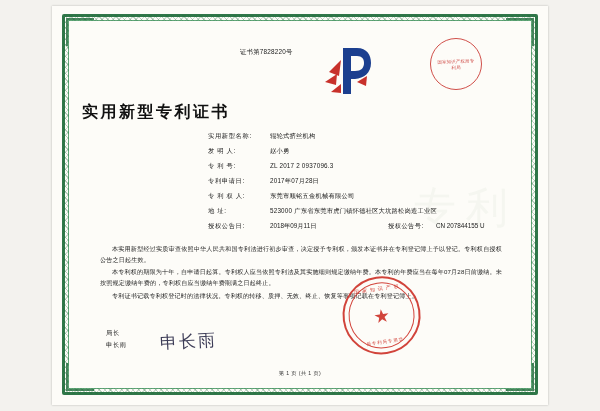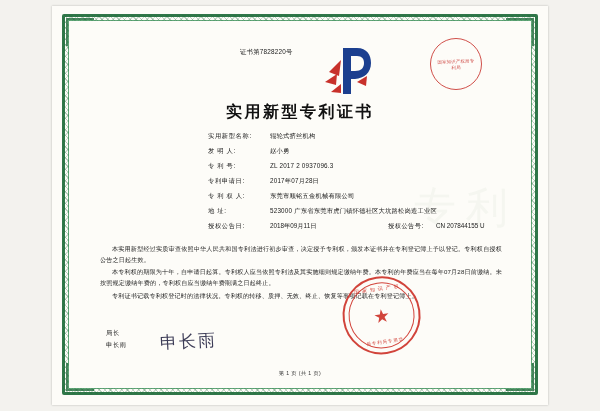--- a/index.html
+++ b/index.html
@@ -138,21 +138,20 @@
   .stamp-top .inner {
     width: 40px;
     transform: rotate(-2deg);
   }
 
   .title {
     position: absolute;
     left: 0;
     right: 0;
     top: 72px;
-    text-align: center;
     font-family: "Liberation Serif", serif;
     font-size: 16px;
     font-weight: bold;
     letter-spacing: 2.5px;
     color: #111;
   }
 
   .fields {
     position: absolute;
     left: 126px;

